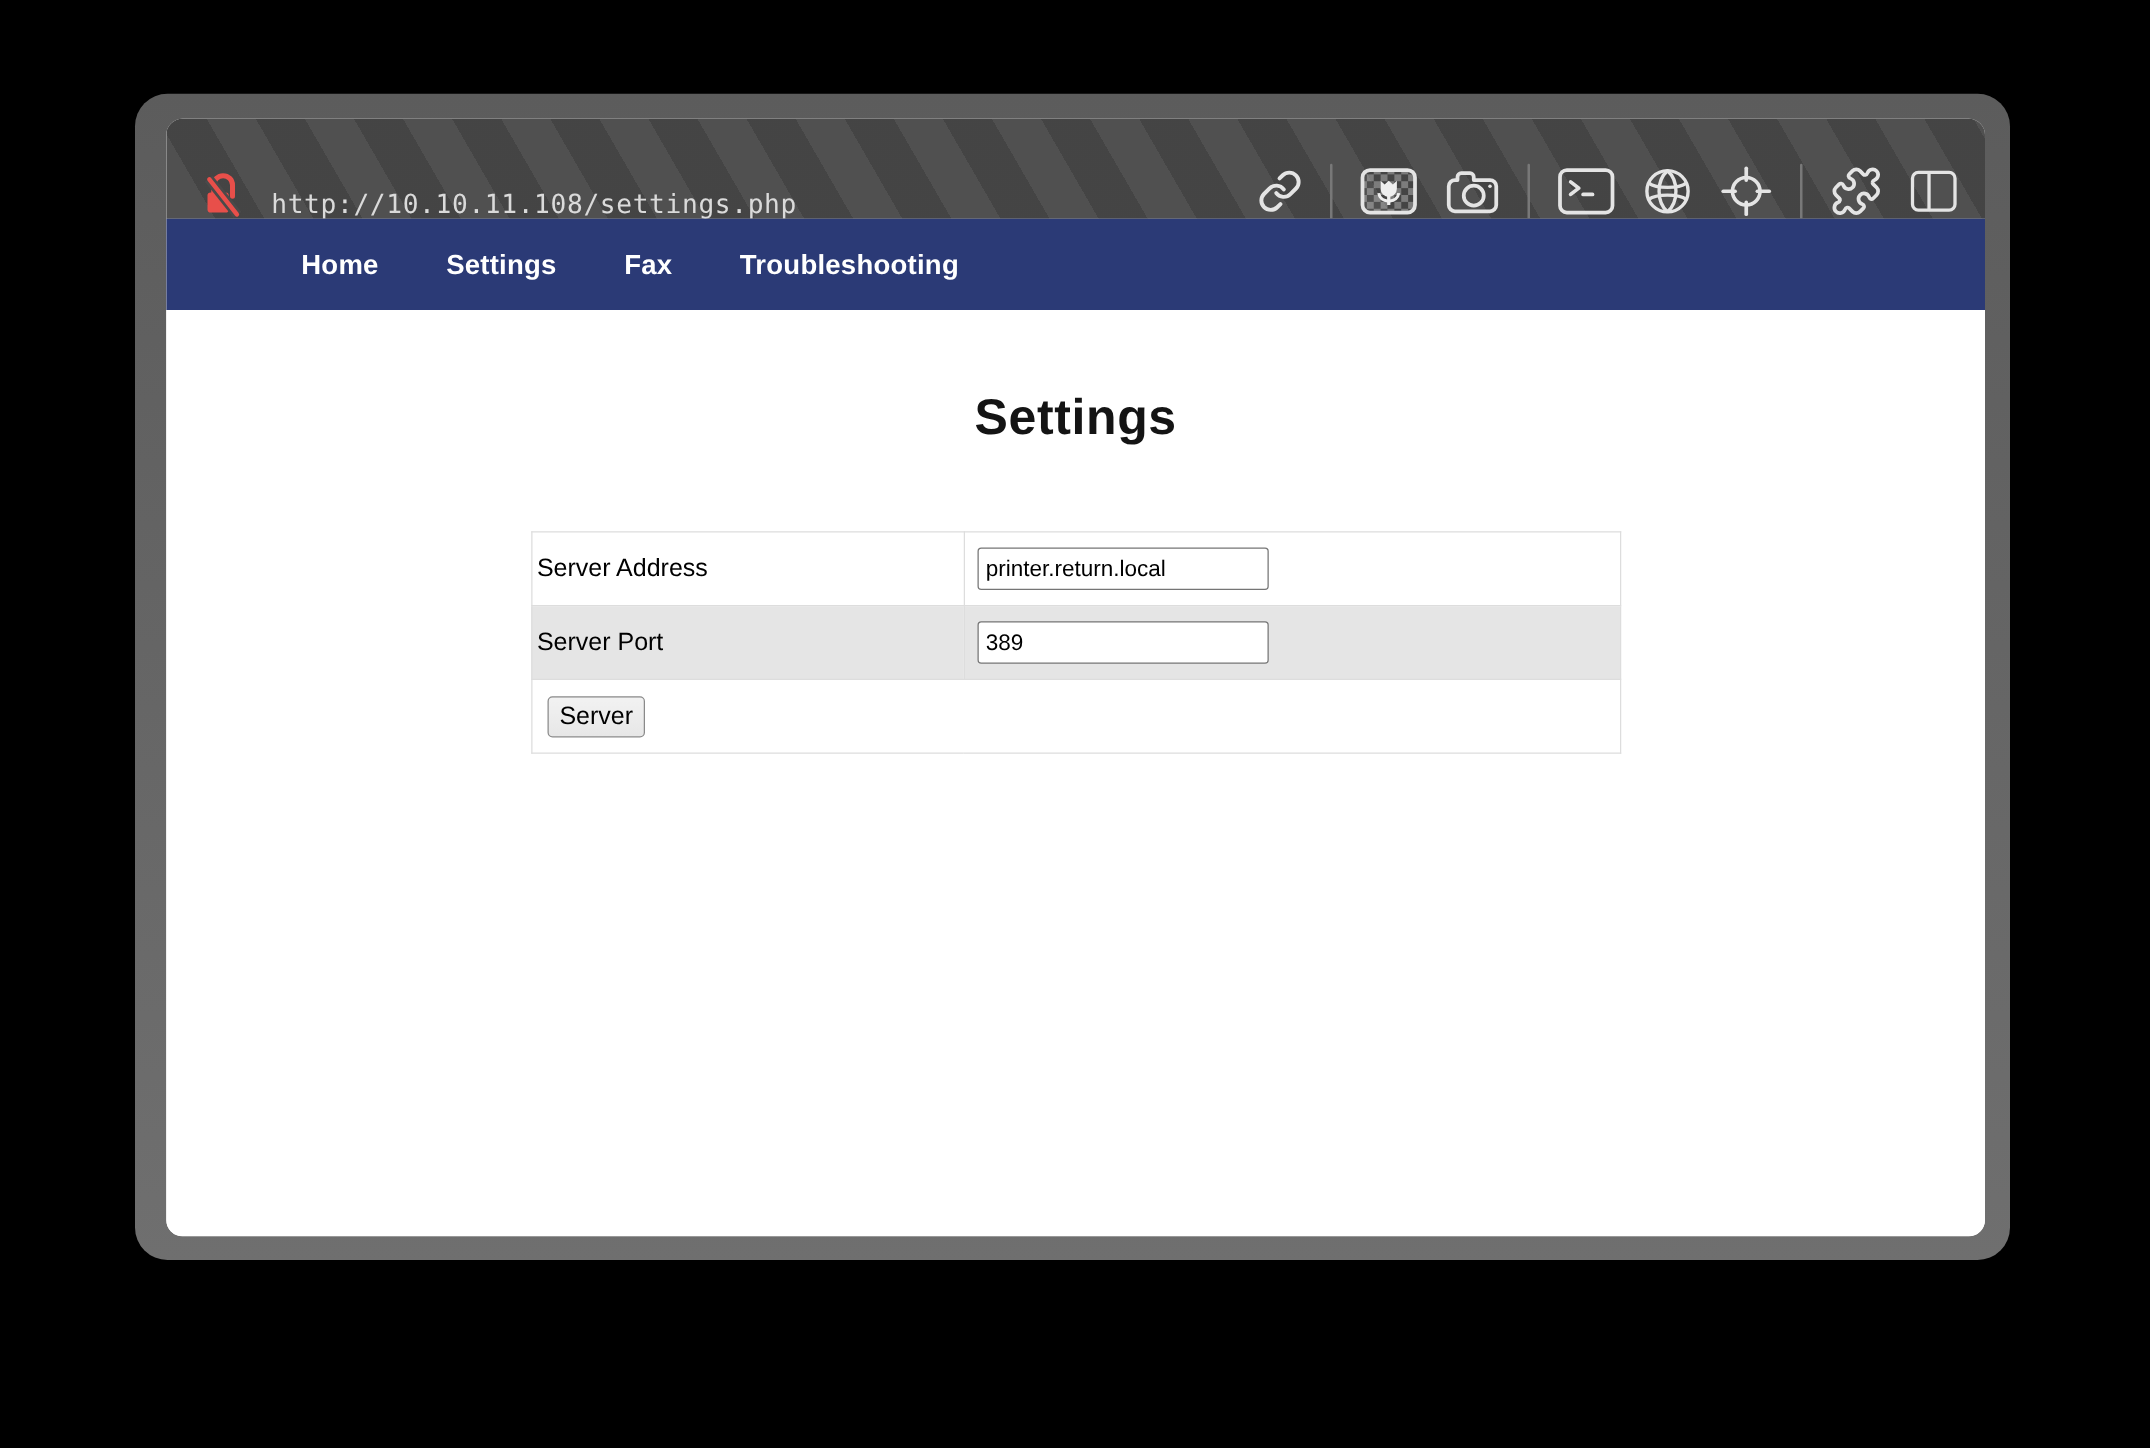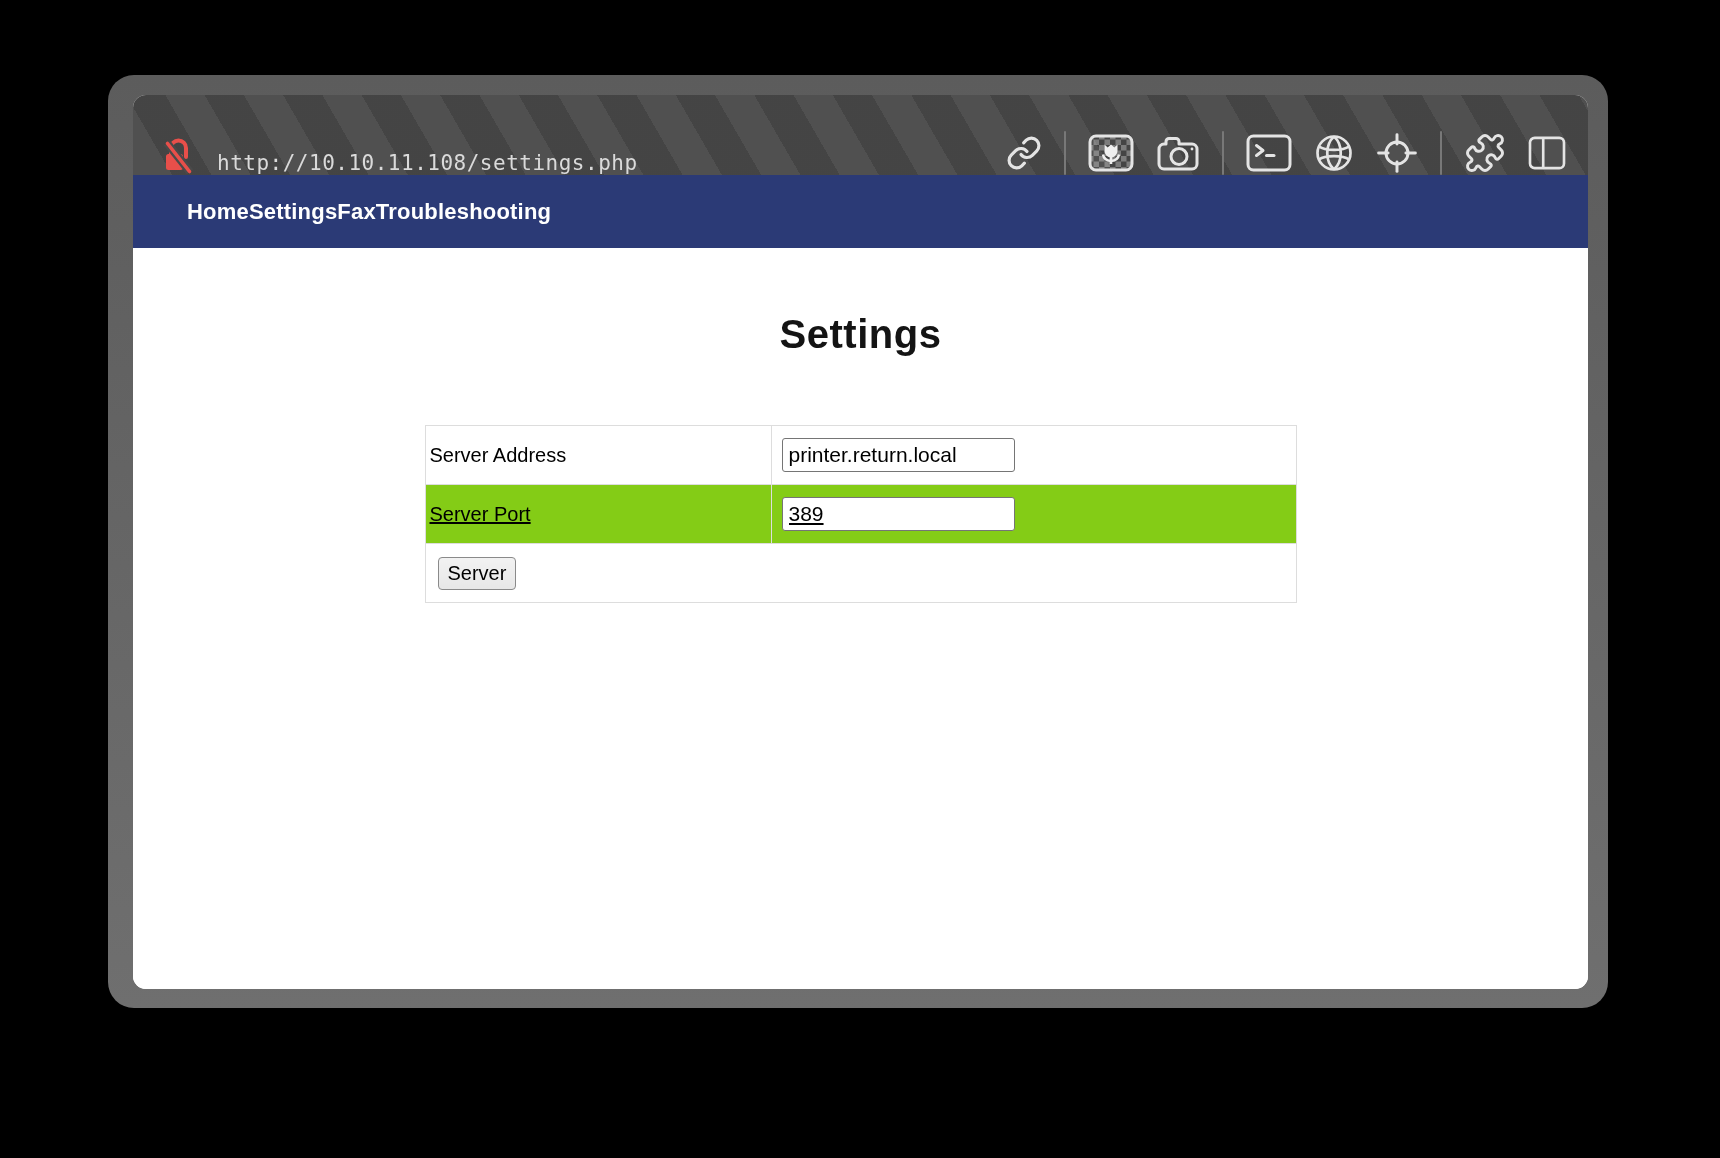--- a/index.html
+++ b/index.html
@@ -44,21 +44,21 @@
     margin-left:auto;
     display:flex; align-items:center; gap:22px;
   }
   .tb-icon { display:flex; align-items:center; justify-content:center; cursor:pointer; }
   .tb-sep { width:2px; height:44px; background:#787878; border-radius:1px; }
   
   .navbar {
     flex:0 0 73px; height:73px;
     background:#2b3a76;
     display:flex; align-items:center;
-    padding-left:54px; 
+    padding-left:108px; gap:54px;
   }
   .nav-item {
     color:#fff; font-size:22px; font-weight:700;
     letter-spacing:0.2px; cursor:pointer; white-space:nowrap;
   }
   
   .content { flex:1 1 auto; background:#fff; }
   .page-title {
     margin:66px 0 0;
     text-align:center;
@@ -70,27 +70,27 @@
     border-collapse:collapse;
   }
   .settings-table td {
     border:1px solid #ddd;
     height:59px;
     font-size:20px; color:#000;
     vertical-align:middle;
   }
   .label-cell { width:346px; padding-left:4px; }
   .value-cell { padding-left:10px; }
-  tr.alt td { background:#84cc16;text-decoration:underline; }
+  tr.alt td { background:#e5e5e5; }
   .cell-input {
     width:233px; height:34px;
     border:1px solid #757575; border-radius:3px;
     background:#fff; color:#000;
     font-family:"Liberation Sans", sans-serif;
-    font-size:21px; padding:1px 6px;
+    font-size:18px; padding:1px 6px;
     display:block;
   }
   .cell-input.pw { font-weight:700; letter-spacing:1px; }
   .update-btn {
     margin-left:12px;
     font-family:"Liberation Sans", sans-serif;
     font-size:20px; color:#000;
     background:linear-gradient(180deg,#f2f2f2,#e7e7e7);
     border:1px solid #8a8a8a; border-radius:4px;
     padding:4px 9px; cursor:pointer;

